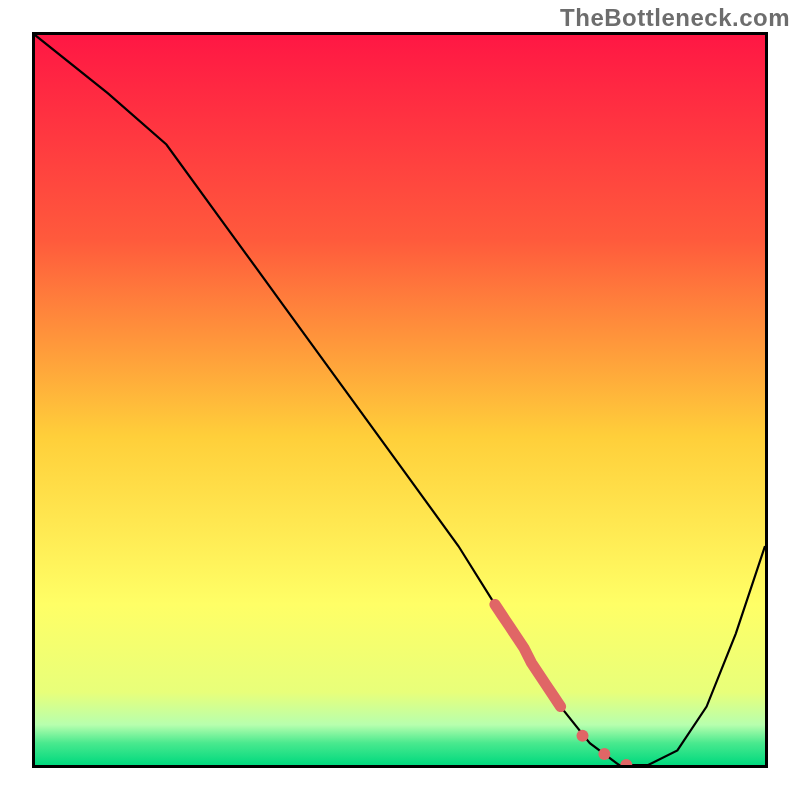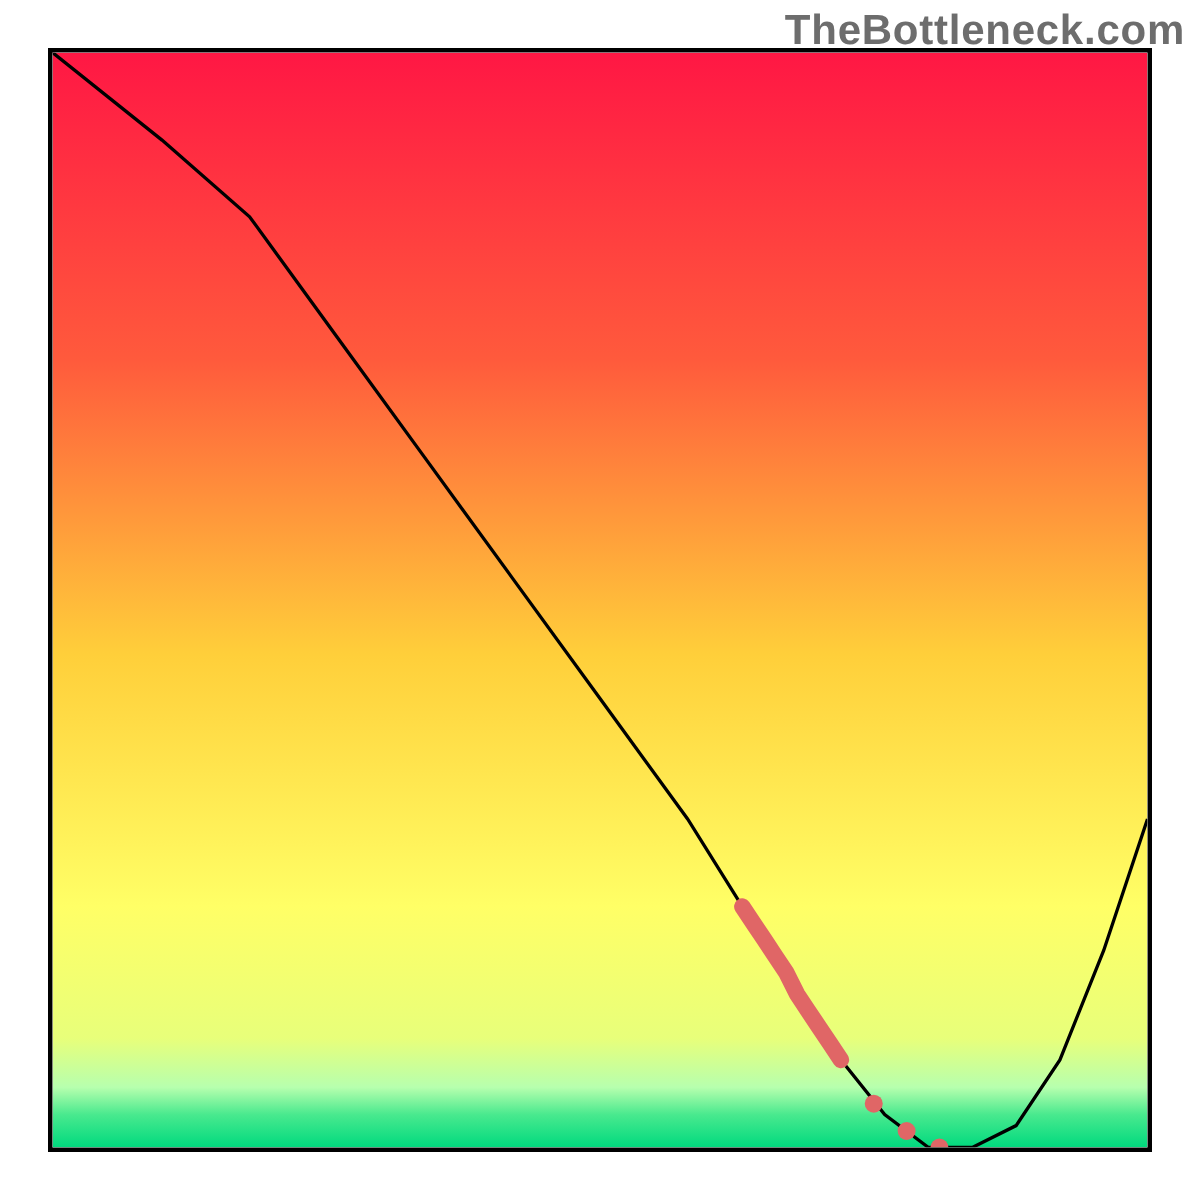--- a/index.html
+++ b/index.html
@@ -13,21 +13,21 @@
   }
   .root {
     position: relative;
     width: 800px;
     height: 800px;
   }
   .watermark {
     position: absolute;
     top: 4px;
     right: 10px;
-    font-size: 28px;
+    font-size: 24px;
     font-weight: bold;
     color: #6d6d6d;
     letter-spacing: 0.5px;
     z-index: 10;
     margin-left: 24px;
   }
   .plot-frame {
     position: absolute;
     left: 32px;
     top: 32px;

